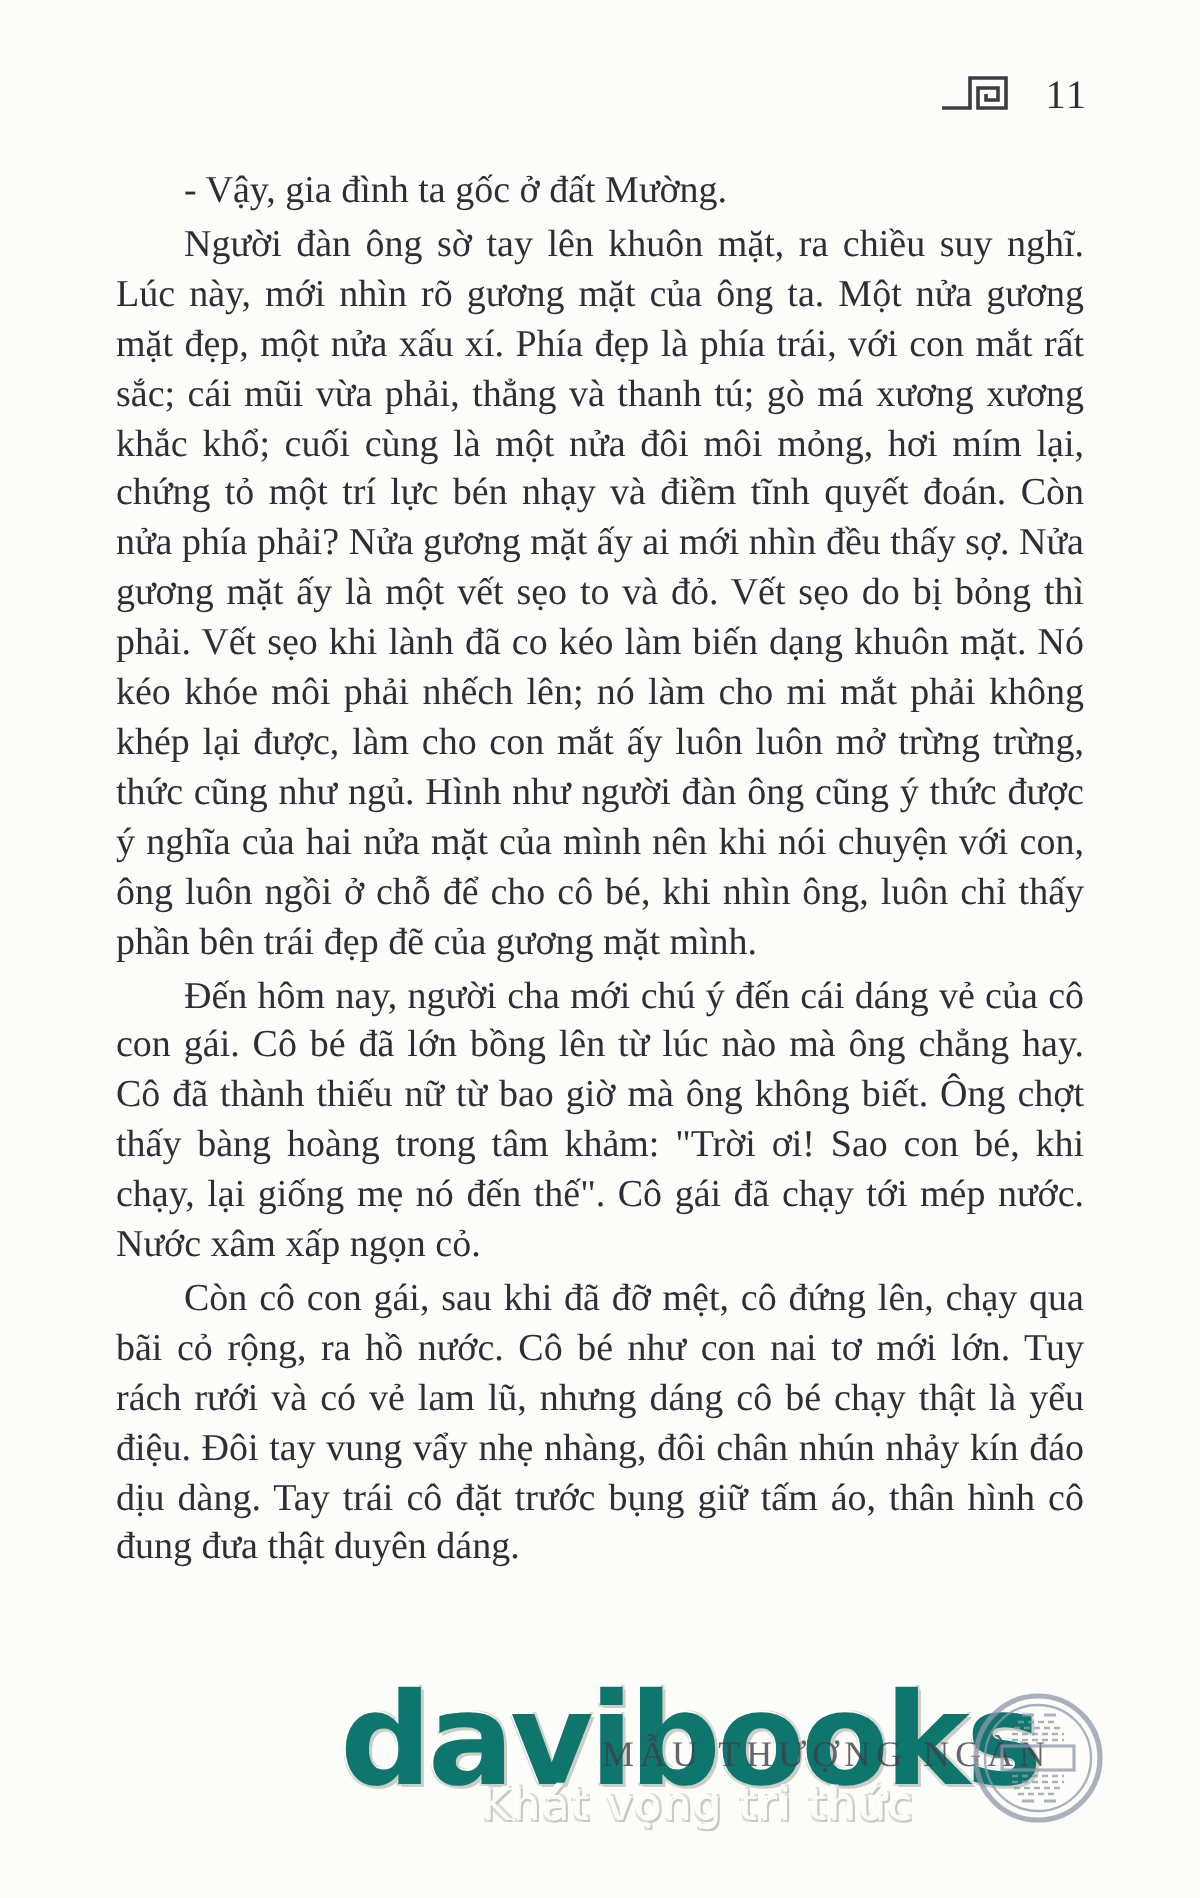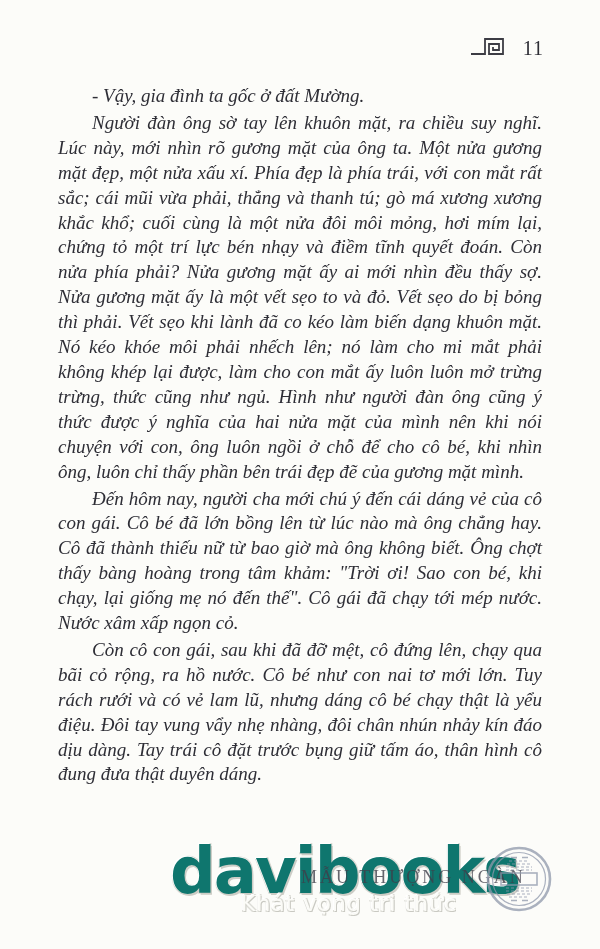--- a/index.html
+++ b/index.html
@@ -28,21 +28,20 @@
   }
   .text-block {
     position: absolute;
     top: 84px;
     left: 58px;
     width: 484px;
     font-size: 19px;
     line-height: 24.9px;
     text-align: justify;
     text-justify: inter-word;
-    font-style: italic;
   }
   .para { margin: 0 0 2px 0; text-indent: 34px; }
   .page-footer {
     position: absolute;
     inset: 0;
     pointer-events: none;
   }
   .watermark {
     position: absolute;
     left: 170px;

